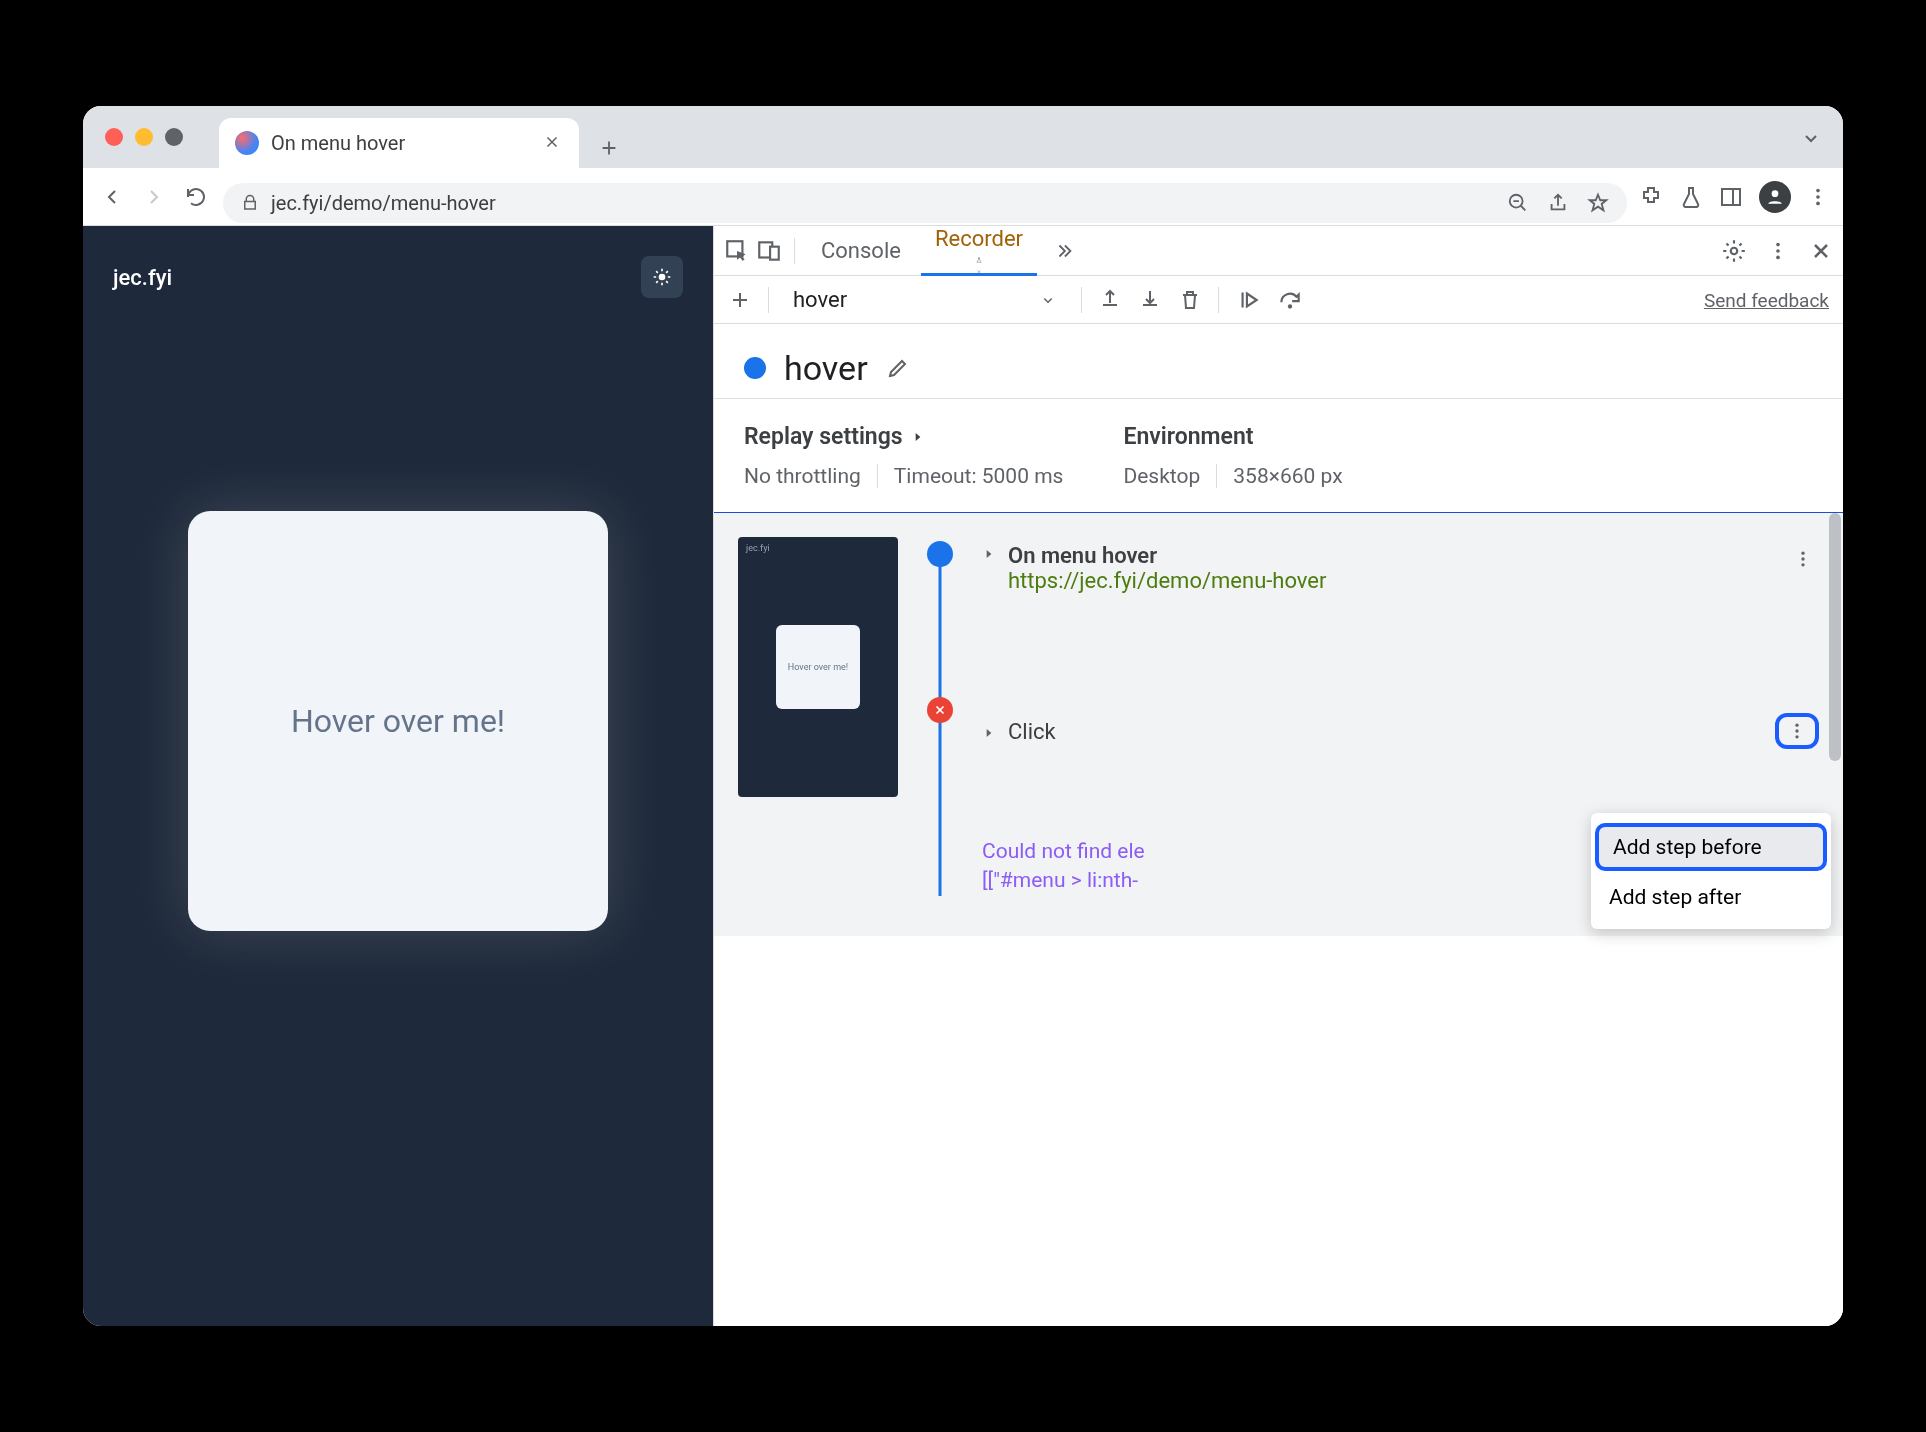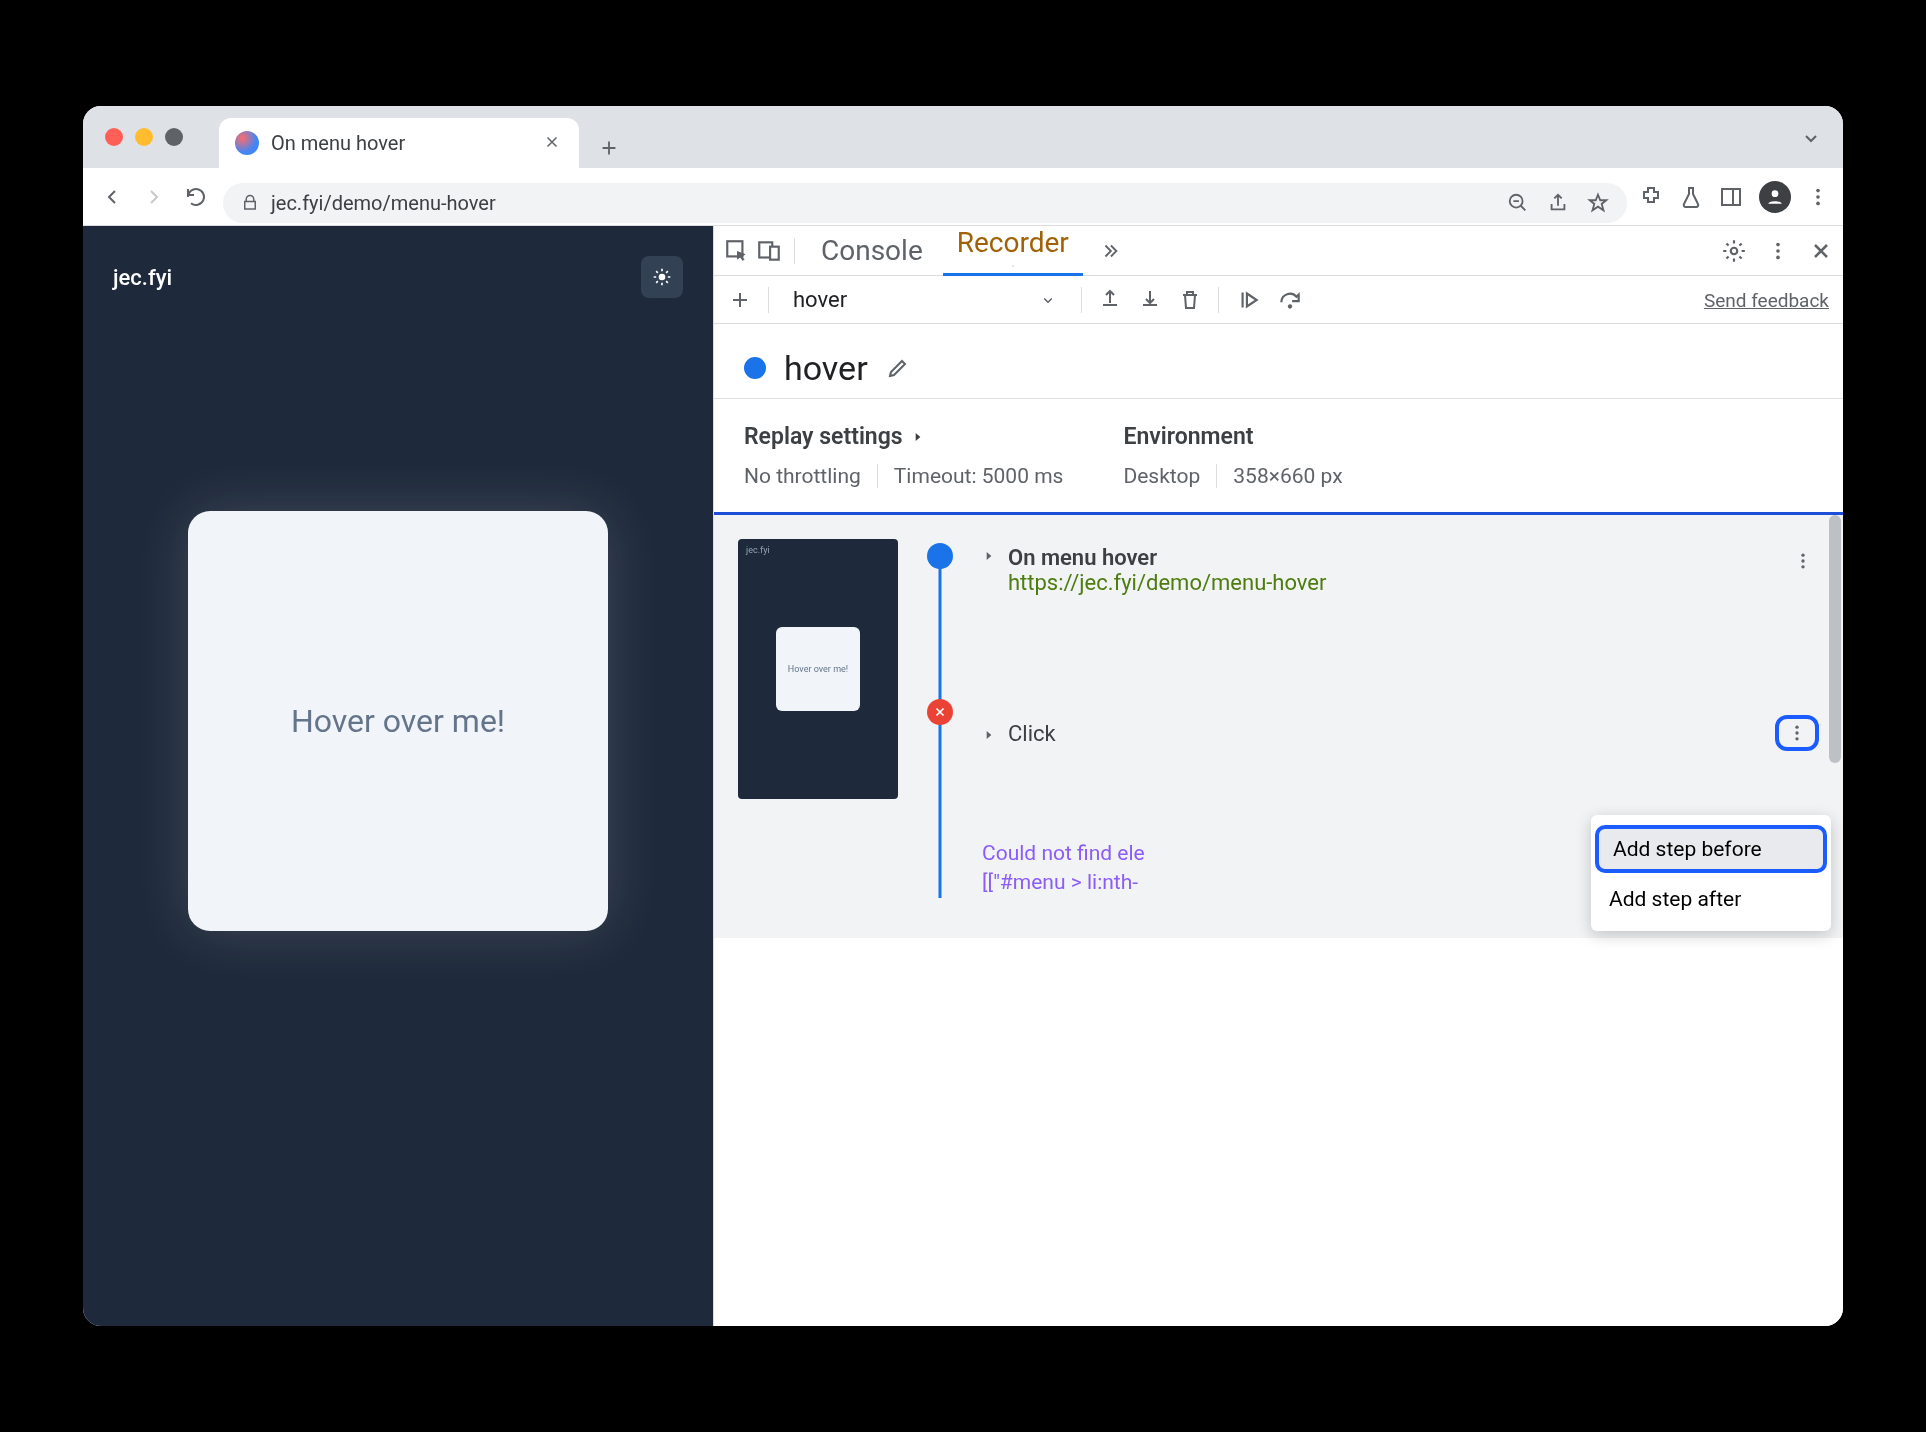--- a/index.html
+++ b/index.html
@@ -114,21 +114,21 @@
   }
 
   
   .devtools {
     flex:1; background:#fff; display:flex; flex-direction:column;
     border-left:1px solid #dadce0;
   }
   .dt-tabs {
     height:50px; border-bottom:1px solid #dadce0;
     display:flex;align-items:center; padding:0 10px; gap:6px;
-    color:#5f6368; font-size:28px;
+    color:#5f6368; font-size:22px;
   }
   .dt-tab { padding:0 14px; height:100%; display:flex;align-items:center; gap:6px; cursor:pointer; position:relative;}
   .dt-tab.active { color:#a16207;flex-direction:column; }
   .dt-tab.active::after { content:""; position:absolute; bottom:-1px; left:0; right:0; height:3px; background:#1a73e8;}
   .dt-tabs-right { margin-left:auto; display:flex; gap:20px; align-items:center;}
 
   .dt-toolbar {
     height:48px; border-bottom:1px solid #dadce0;
     display:flex;align-items:center;padding:0 14px;gap:16px;color:#5f6368;font-size:20px;
   }
@@ -152,21 +152,21 @@
     font-size:21px;cursor:pointer;background:#fff;
   }
   .btn-split-caret { border-left:1px solid #1a73e8; width:38px; display:flex;align-items:center;justify-content:center;}
   .btn-primary {
     height:48px;background:#1a73e8;color:#fff;border-radius:6px;
     display:flex;align-items:center;padding:0 20px;gap:10px;font-size:21px;cursor:pointer;font-weight:600;
   }
   .btn-primary-caret { border-left:1px solid rgba(255,255,255,.4); width:38px; display:flex;align-items:center;justify-content:center; background:#1a73e8; border-radius:0 6px 6px 0;}
 
   .settings-block {
-    border-top:1px solid #e0e0e0; border-bottom:3px solid #1d4ed8;
+    border-top:1px solid #e0e0e0; border-bottom:1px solid #1d4ed8;
     padding:24px 30px; display:flex; gap:60px; font-size:22px; color:#3c4043;
   }
   .settings-col h4 { font-size:23px; font-weight:600; color:#3c4043; margin-bottom:14px; display:flex;align-items:center;gap:8px;}
   .settings-row { display:flex; gap:16px; color:#5f6368; font-size:21px; margin-top:5px;}
   .pipe { width:1px; background:#dadce0;}
 
   .steps {
     background:#f1f3f4;
     padding:24px 24px 40px;
     display:flex; gap:22px;

